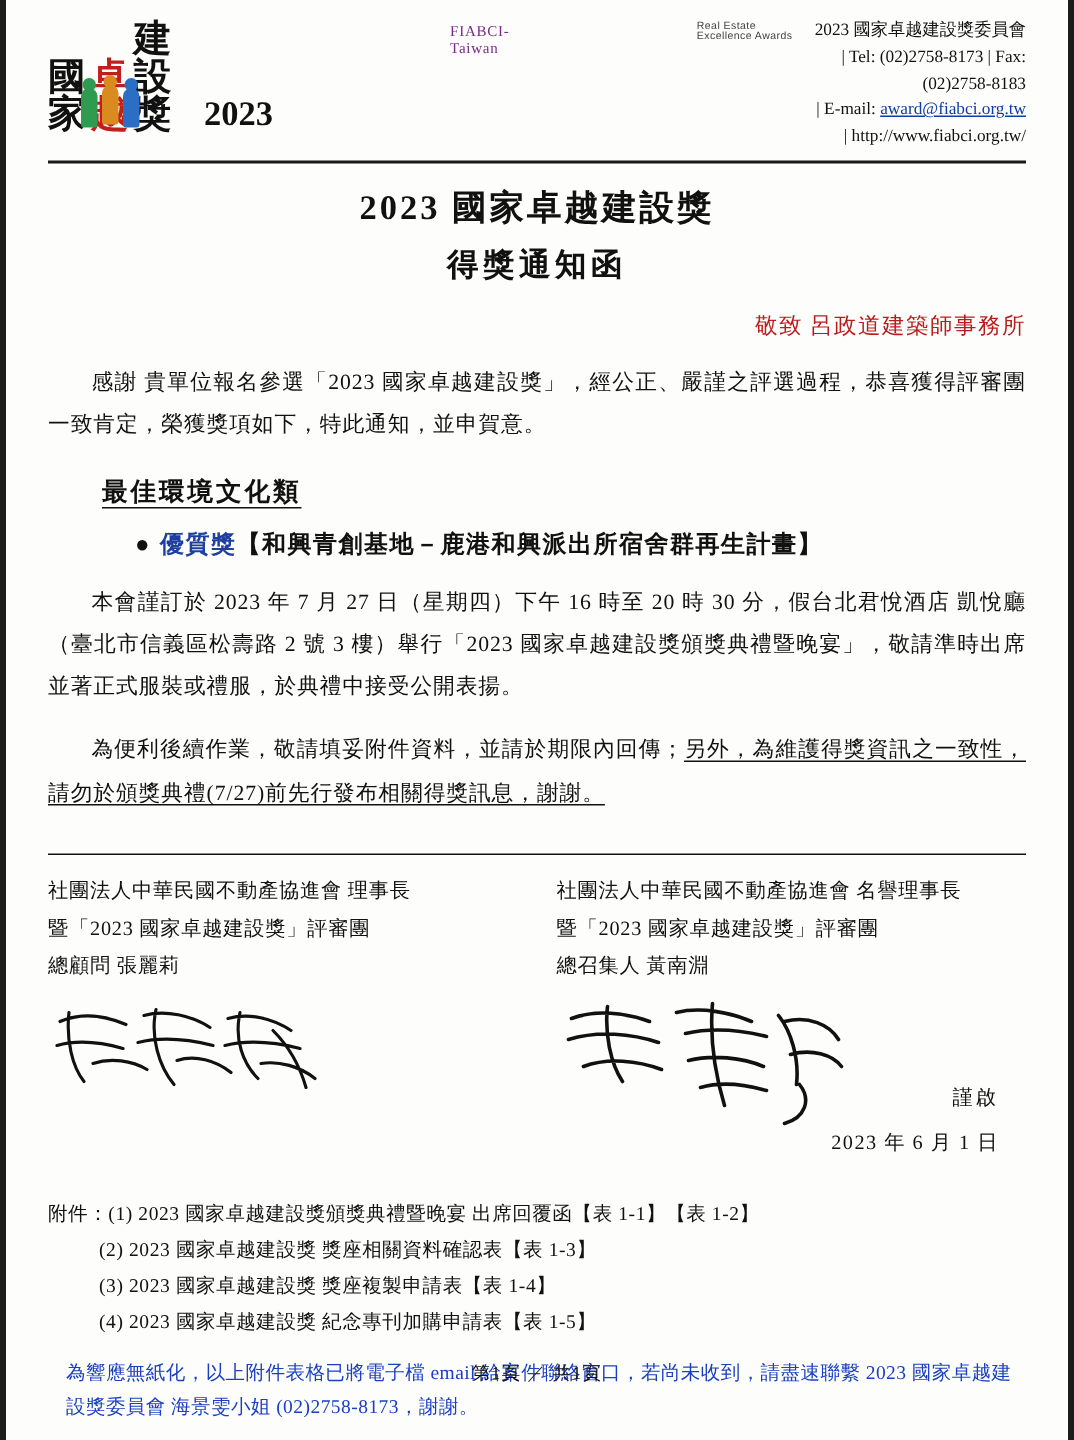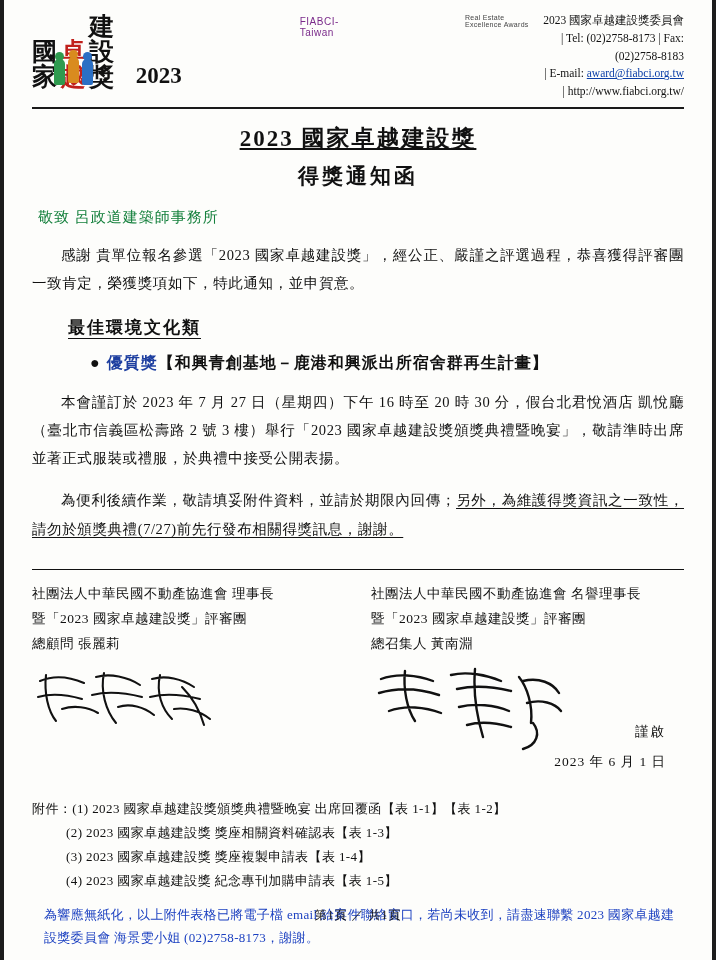--- a/index.html
+++ b/index.html
@@ -73,21 +73,21 @@
     color: #c0201b;
   }
   .logo-year {
     font-size: 23px;
     font-weight: bold;
     color: #111;
     margin-left: 4px;
     letter-spacing: 0px;
   }
   .logo-sub1 {
-    font-family: Liberation Sans, sans-serif;
+    font-family: Liberation Serif, serif;
     font-size: 10px;
     color: #7a2a8a;
     margin-left: 118px;
     margin-top: 2px;
     letter-spacing: 0.5px;
   }
   .logo-sub2 {
     font-family: "Liberation Sans", sans-serif;
     font-size: 7px;
     color: #444;
@@ -127,37 +127,37 @@
   }
 
   
   .doc-title {
     text-align: center;
     font-size: 23px;
     font-weight: bold;
     letter-spacing: 2px;
     margin-top: 14px;
     color: #111;
-    text-decoration: underline;
   }
   .doc-subtitle {
     text-align: center;
     font-size: 21px;
     font-weight: bold;
     letter-spacing: 3px;
     margin-top: 8px;
     color: #111;
   }
 
   .addressee {
     font-size: 15px;
     margin-top: 18px;
     margin-left: 6px;
     letter-spacing: 1px;
-    color: #15803d;
+    color: #b91c1c;
+    text-align: right;
   }
 
   .para {
     font-size: 14.5px;
     line-height: 1.95;
     margin-top: 14px;
     text-align: justify;
     letter-spacing: 0.6px;
     color: #111;
     text-indent: 2em;

